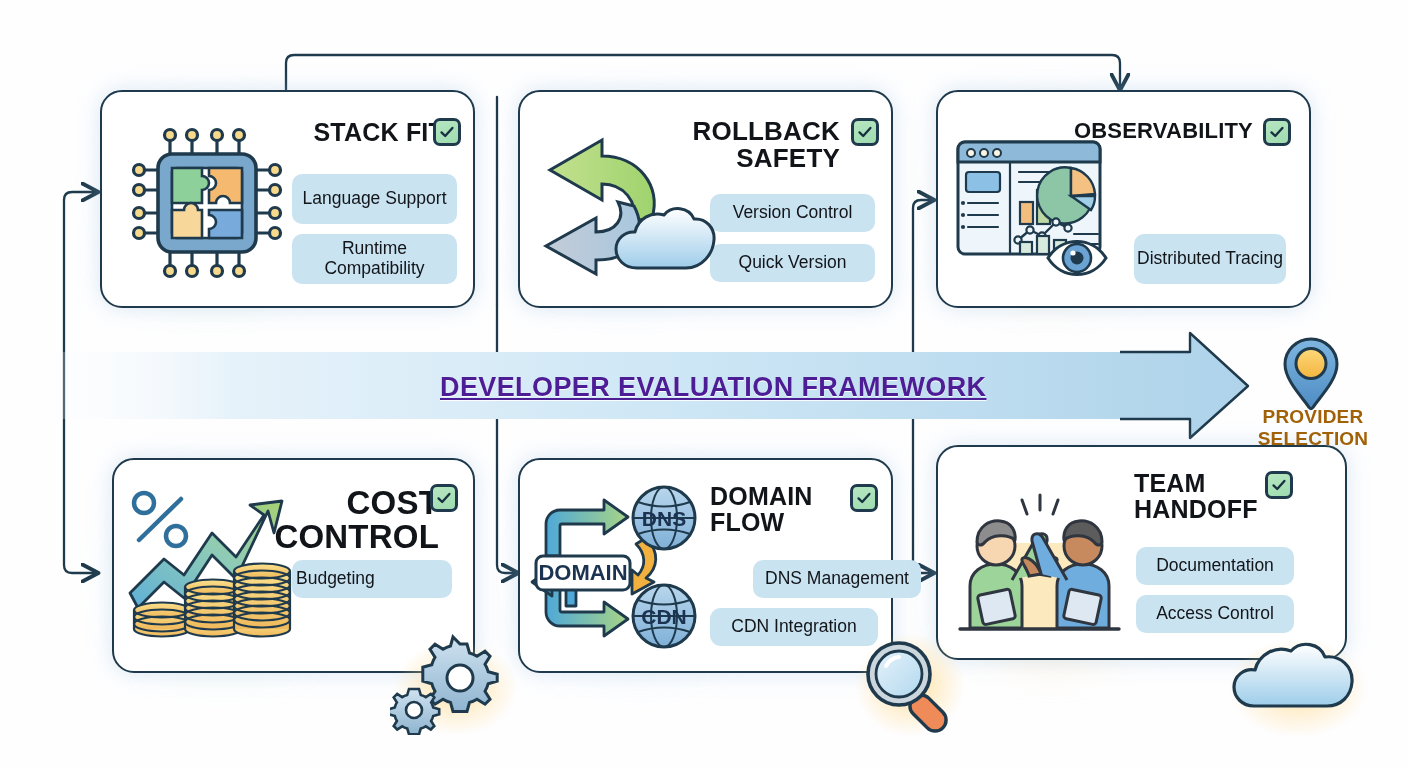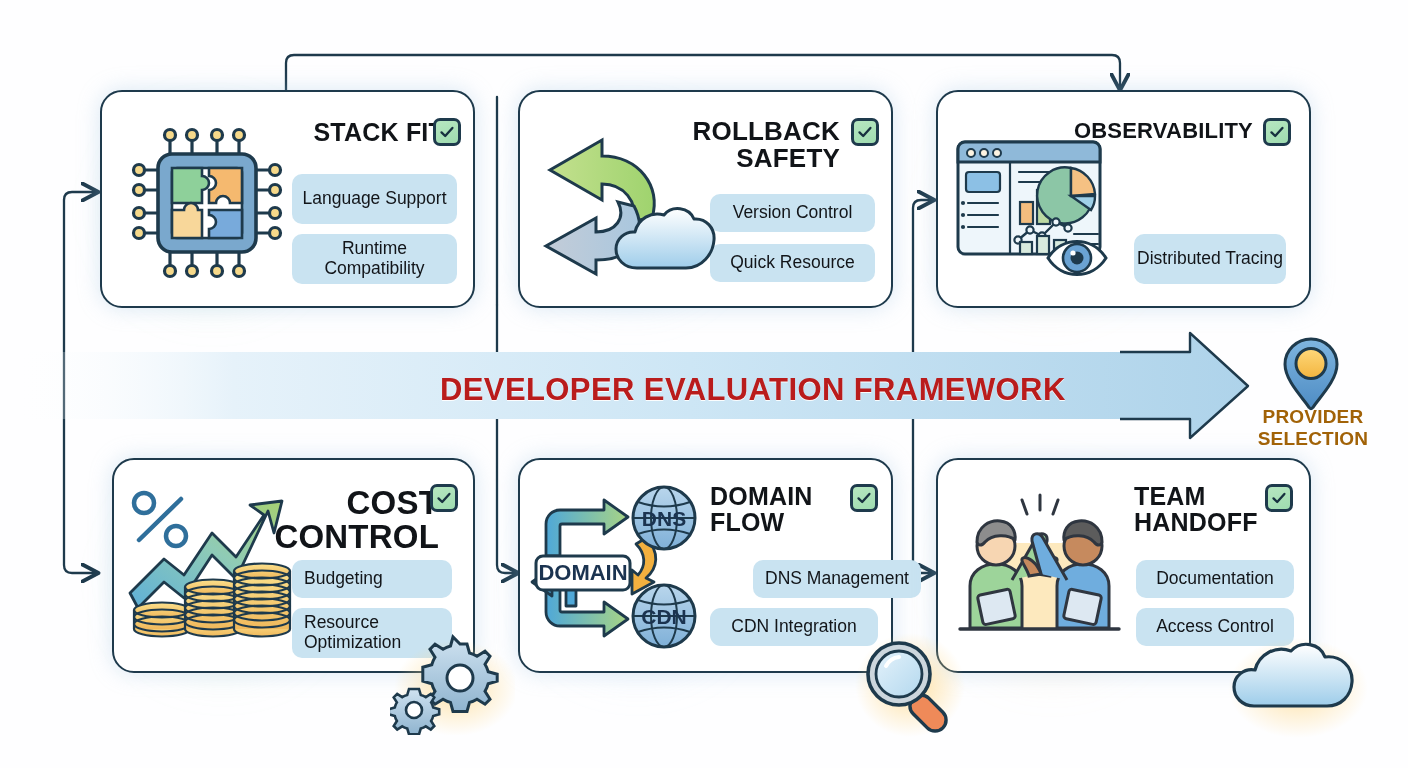--- a/index.html
+++ b/index.html
@@ -24,23 +24,23 @@
   .side{position:absolute;z-index:3;}
 
   .ttl{font-weight:bold;color:#111418;letter-spacing:.2px;line-height:1.02;}
   .chk{position:absolute;width:28px;height:28px;border:3px solid #1e3a4c;border-radius:7px;
        background:linear-gradient(160deg,#b6e6c0,#9fdcb0);box-sizing:border-box;z-index:4;}
   .chk svg{position:absolute;left:3px;top:3px;}
 
   .pill{position:absolute;box-sizing:border-box;background:#c9e3f1;border-radius:10px;
         color:#121519;display:flex;align-items:center;justify-content:center;
         text-align:center;line-height:1.12;font-size:17.5px;z-index:4;}
-  #bannerText{position:absolute;z-index:5;font-weight:bold;font-size:31px;color:#b91c1c;
+  #bannerText{position:absolute;z-index:5;font-weight:bold;font-size:27px;color:#4c1d95;
               letter-spacing:.4px;white-space:nowrap;
-              text-shadow:0 1px 0 rgba(255,255,255,.9);}
+              text-shadow:0 1px 0 rgba(255,255,255,.9);text-decoration:underline;}
   #provLabel{position:absolute;z-index:5;font-weight:bold;font-size:19px;color:#a16207;
              text-align:center;line-height:1.14;letter-spacing:.2px;}
 </style>
 </head>
 <body>
 
 <div id="stage">
 
   <svg id="wires" viewBox="0 0 1408 768">
     <defs>
@@ -166,21 +166,21 @@
     <div class="ttl" style="position:absolute;left:120px;top:26px;width:200px;font-size:26px;text-align:right;">
       <div>ROLLBACK</div>
       <div>SAFETY</div>
     </div>
     <div class="chk" style="left:331px;top:26px;">
       <svg width="16" height="16" viewBox="0 0 16 16">
         <path d="M2.5,8.4 L6.2,12 L13.4,3.9" fill="none" stroke="#17303f" stroke-width="2.3" stroke-linecap="round" stroke-linejoin="round"></path>
       </svg>
     </div>
     <div class="pill" style="left:190px;top:102px;width:165px;height:38px;">Version Control</div>
-    <div class="pill" style="left:190px;top:152px;width:165px;height:38px;">Quick Resource</div>
+    <div class="pill" style="left:190px;top:152px;width:165px;height:38px;">Quick Version</div>
   </div>
   <svg class="art" style="left:534px;top:126px;width:185px;height:160px;z-index:4;" viewBox="0 0 185 160">
     <defs>
       <linearGradient id="rbA" x1="1" y1="0" x2="0" y2="0">
         <stop offset="0%" stop-color="#9fd36e"></stop>
           <stop offset="100%" stop-color="#c3e08e"></stop>
       </linearGradient>
       <linearGradient id="rbB" x1="1" y1="0" x2="0" y2="0">
         <stop offset="0%" stop-color="#a9c7de"></stop>
           <stop offset="100%" stop-color="#c3ccd8"></stop>
@@ -268,22 +268,21 @@
   <div class="card" style="left:112px;top:458px;width:363px;height:215px;">
     <div class="ttl" style="position:absolute;left:130px;top:26px;width:195px;font-size:33px;text-align:right;">
       <div>COST</div>
       <div>CONTROL</div>
     </div>
     <div class="chk" style="left:316px;top:24px;">
       <svg width="16" height="16" viewBox="0 0 16 16">
         <path d="M2.5,8.4 L6.2,12 L13.4,3.9" fill="none" stroke="#17303f" stroke-width="2.3" stroke-linecap="round" stroke-linejoin="round"></path>
       </svg>
     </div>
-    <div class="pill" style="left:178px;top:100px;width:160px;height:38px;justify-content:flex-start;padding-left:12px;">Budgeting</div>
-    <div class="pill" style="left:178px;top:148px;width:160px;height:50px;justify-content:flex-start;padding-left:12px;text-align:left;">Resource Optimization</div>
+    <div class="pill" style="left:178px;top:100px;width:160px;height:38px;justify-content:flex-start;padding-left:4px;">Budgeting</div>
   </div>
   <svg class="art" style="left:126px;top:483px;width:172px;height:160px;z-index:4;" viewBox="0 0 172 160">
     <defs>
       <linearGradient id="arrG" x1="0" y1="1" x2="1" y2="0">
         <stop offset="0%" stop-color="#5fb0d8"></stop>
           <stop offset="55%" stop-color="#8fcbb6"></stop>
         <stop offset="100%" stop-color="#a6d173"></stop>
       </linearGradient>
       <linearGradient id="coinG" x1="0" y1="0" x2="0" y2="1">
         <stop offset="0%" stop-color="#fbe08c"></stop>
@@ -432,21 +431,21 @@
       </linearGradient>
     </defs>
     <ellipse cx="55" cy="55" rx="55" ry="52" fill="url(#magGlow)"></ellipse>
     <rect x="62" y="62" width="22" height="42" rx="11" transform="rotate(-45 73 83)" fill="#ef8a59" stroke="#1e3a4c" stroke-width="3.4"></rect>
     <circle cx="44" cy="44" r="31" fill="#ccd6dd" stroke="#1e3a4c" stroke-width="3.6"></circle>
     <circle cx="44" cy="44" r="23" fill="url(#lensG)" stroke="#1e3a4c" stroke-width="2.8"></circle>
     <path d="M31,36 a17,17 0 0 1 13,-9" fill="none" stroke="#ffffff" stroke-width="4" stroke-linecap="round"></path>
   </svg>
 
   <div class="glow amber" style="left:950px;top:488px;width:205px;height:180px;"></div>
-  <div class="card" style="left:936px;top:458px;width:375px;height:215px;">
+  <div class="card" style="left:936px;top:445px;width:411px;height:215px;">
     <div class="ttl" style="position:absolute;left:196px;top:24px;width:140px;font-size:25px;text-align:left;">
       <div>TEAM</div>
       <div>HANDOFF</div>
     </div>
     <div class="chk" style="left:327px;top:24px;">
       <svg width="16" height="16" viewBox="0 0 16 16">
         <path d="M2.5,8.4 L6.2,12 L13.4,3.9" fill="none" stroke="#17303f" stroke-width="2.3" stroke-linecap="round" stroke-linejoin="round"></path>
       </svg>
     </div>
     <div class="pill" style="left:198px;top:100px;width:158px;height:38px;">Documentation</div>

